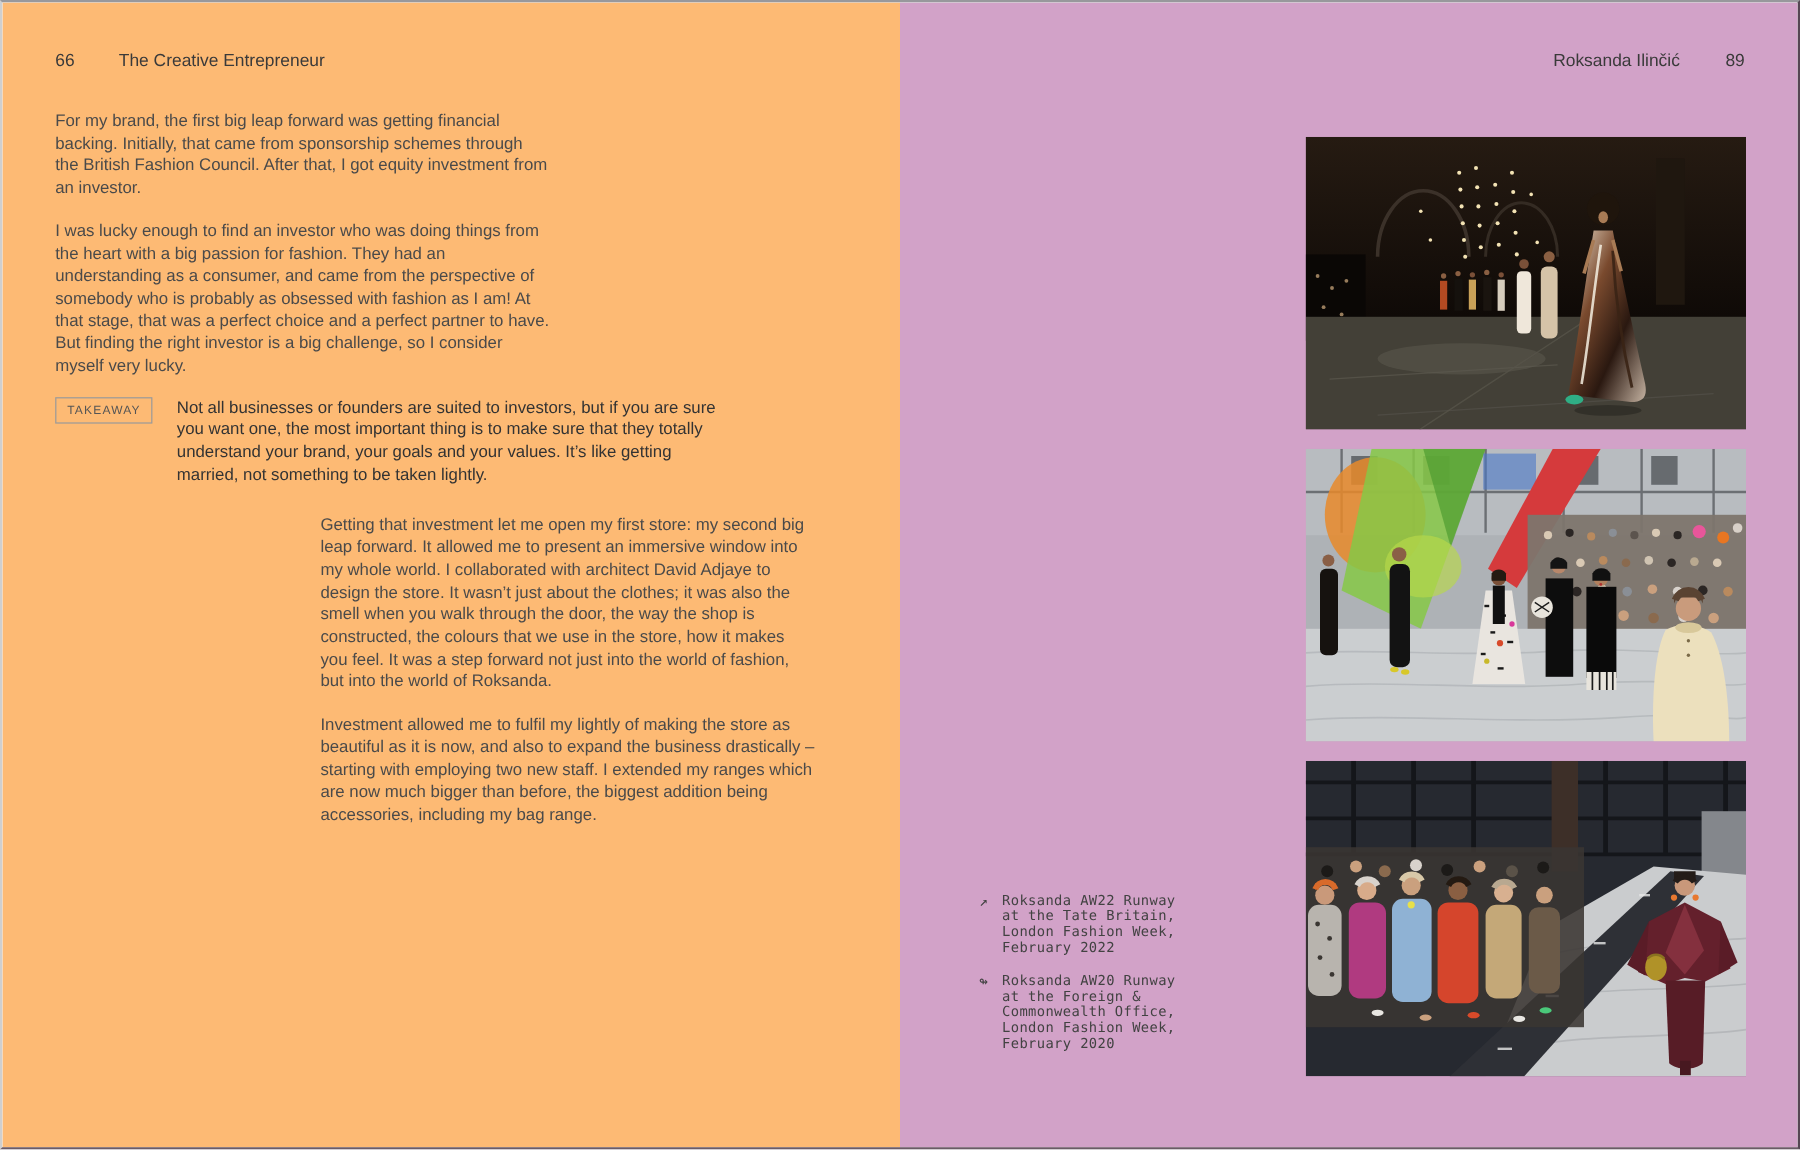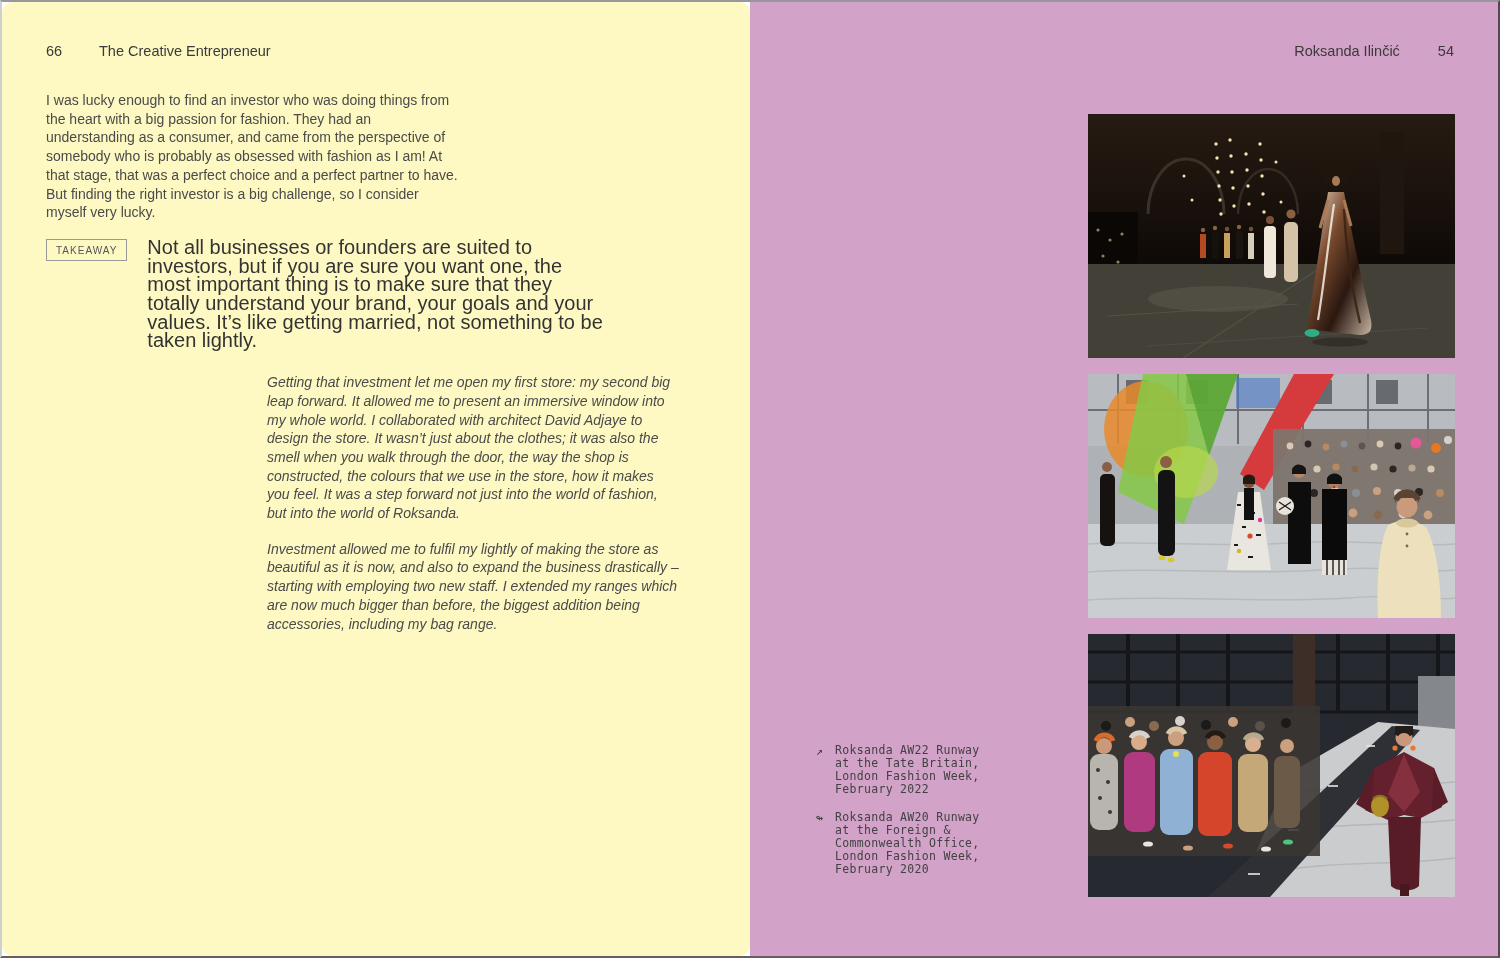--- a/index.html
+++ b/index.html
@@ -7,21 +7,21 @@
   body { font-family:"Liberation Sans", sans-serif; background:#fff; }
 
   .spread {
     position:relative; width:1500px; height:958px; overflow:hidden;
     display:flex;
     border-top:2px solid #98989c; border-left:2px solid #cfcfcf;
     border-bottom:2px solid #6b5b66; border-right:2px solid #564653;
   }
 
   
-  .page-left { width:750px; height:100%; background:#fef9c3; padding:41px 24px 0 44px;border-radius:11px; }
+  .page-left { width:750px; height:100%; background:#fdba74; padding:41px 24px 0 44px; }
 
   .running-head { display:flex; align-items:baseline; font-size:14.5px; color:#3a3a3a; }
   .running-head .pagenum { width:53px; }
 
   .row-a { display:flex; margin-top:32px; }
   .col-heading { width:221px; }
   .rule { width:196px; height:4px; background:#161616; margin-bottom:7px; }
   .section-heading {
     font-size:19.5px; line-height:22px; font-weight:500; color:#222;
     white-space:pre-line; letter-spacing:.1px;
@@ -29,24 +29,24 @@
   .col-body { width:412px; }
   .body-par { font-size:14px; line-height:18.7px; color:#4a4a4a; }
   .body-par + .body-par { margin-top:17px; }
 
   .row-takeaway { display:flex; align-items:flex-start; margin-top:16px; }
   .takeaway-box {
     border:1px solid #9a9a9a; color:#555; font-size:10px; letter-spacing:1px;
     padding:5px 9px 4px; margin-right:20px; margin-top:1px; white-space:nowrap;
   }
   .takeaway-text {
-    width:462px; font-size:20px; line-height:18.7px; font-weight:500; color:#333;
-  }
-
-  .row-c { margin-left:221px; margin-top:23px; width:412px;font-style:italic; }
+    width:462px; font-size:14px; line-height:18.7px; font-weight:500; color:#333;
+  }
+
+  .row-c { margin-left:221px; margin-top:23px; width:412px; }
 
   
   .page-right { position:relative; width:750px; height:100%; background:#d2a2c8; }
   .running-head-right {
     position:absolute; top:41px; right:44px;
     display:flex; align-items:baseline; gap:38px;
     font-size:14.5px; color:#3a3a3a;
   }
 
   .photo-stack { position:absolute; left:338px; top:112px; width:367px; display:flex; flex-direction:column; gap:16px; }
@@ -71,41 +71,42 @@
 
   <section class="page-left">
 
     <div class="running-head">
       <span class="pagenum">66</span>
       <span>The Creative Entrepreneur</span>
     </div>
 
     <div class="row-a">
       <div class="col-body">
+        <p class="body-par">For my brand, the first big leap forward was getting financial backing. Initially, that came from sponsorship schemes through the British Fashion Council. After that, I got equity investment from an investor.</p>
         <p class="body-par">I was lucky enough to find an investor who was doing things from the heart with a big passion for fashion. They had an understanding as a consumer, and came from the perspective of somebody who is probably as obsessed with fashion as I am! At that stage, that was a perfect choice and a perfect partner to have. But finding the right investor is a big challenge, so I consider myself very lucky.</p>
       </div>
     </div>
 
     <div class="row-takeaway">
       <span class="takeaway-box">TAKEAWAY</span>
       <p class="takeaway-text">Not all businesses or founders are suited to investors, but if you are sure you want one, the most important thing is to make sure that they totally understand your brand, your goals and your values. It’s like getting married, not something to be taken lightly.</p>
     </div>
 
     <div class="row-c">
       <p class="body-par">Getting that investment let me open my first store: my second big leap forward. It allowed me to present an immersive window into my whole world. I collaborated with architect David Adjaye to design the store. It wasn’t just about the clothes; it was also the smell when you walk through the door, the way the shop is constructed, the colours that we use in the store, how it makes you feel. It was a step forward not just into the world of fashion, but into the world of Roksanda.</p>
       <p class="body-par">Investment allowed me to fulfil my lightly of making the store as beautiful as it is now, and also to expand the business drastically – starting with employing two new staff. I extended my ranges which are now much bigger than before, the biggest addition being accessories, including my bag range.</p>
     </div>
 
   </section>
 
   <section class="page-right">
 
     <div class="running-head-right">
       <span>Roksanda Ilinčić</span>
-      <span>54</span>
+      <span>89</span>
     </div>
 
     <div class="photo-stack">
 
       <figure class="photo" aria-label="Model in flowing marble-print gown with green shoes on a dark runway at the Tate Britain, string lights and audience behind">
         <svg width="367" height="244" viewBox="0 0 367 244" xmlns="http://www.w3.org/2000/svg">
           <defs>
             <linearGradient id="p1wall" x1="0" y1="0" x2="0" y2="1">
               <stop offset="0" stop-color="#261b12"></stop>
                 <stop offset="1" stop-color="#0f0a07"></stop>

